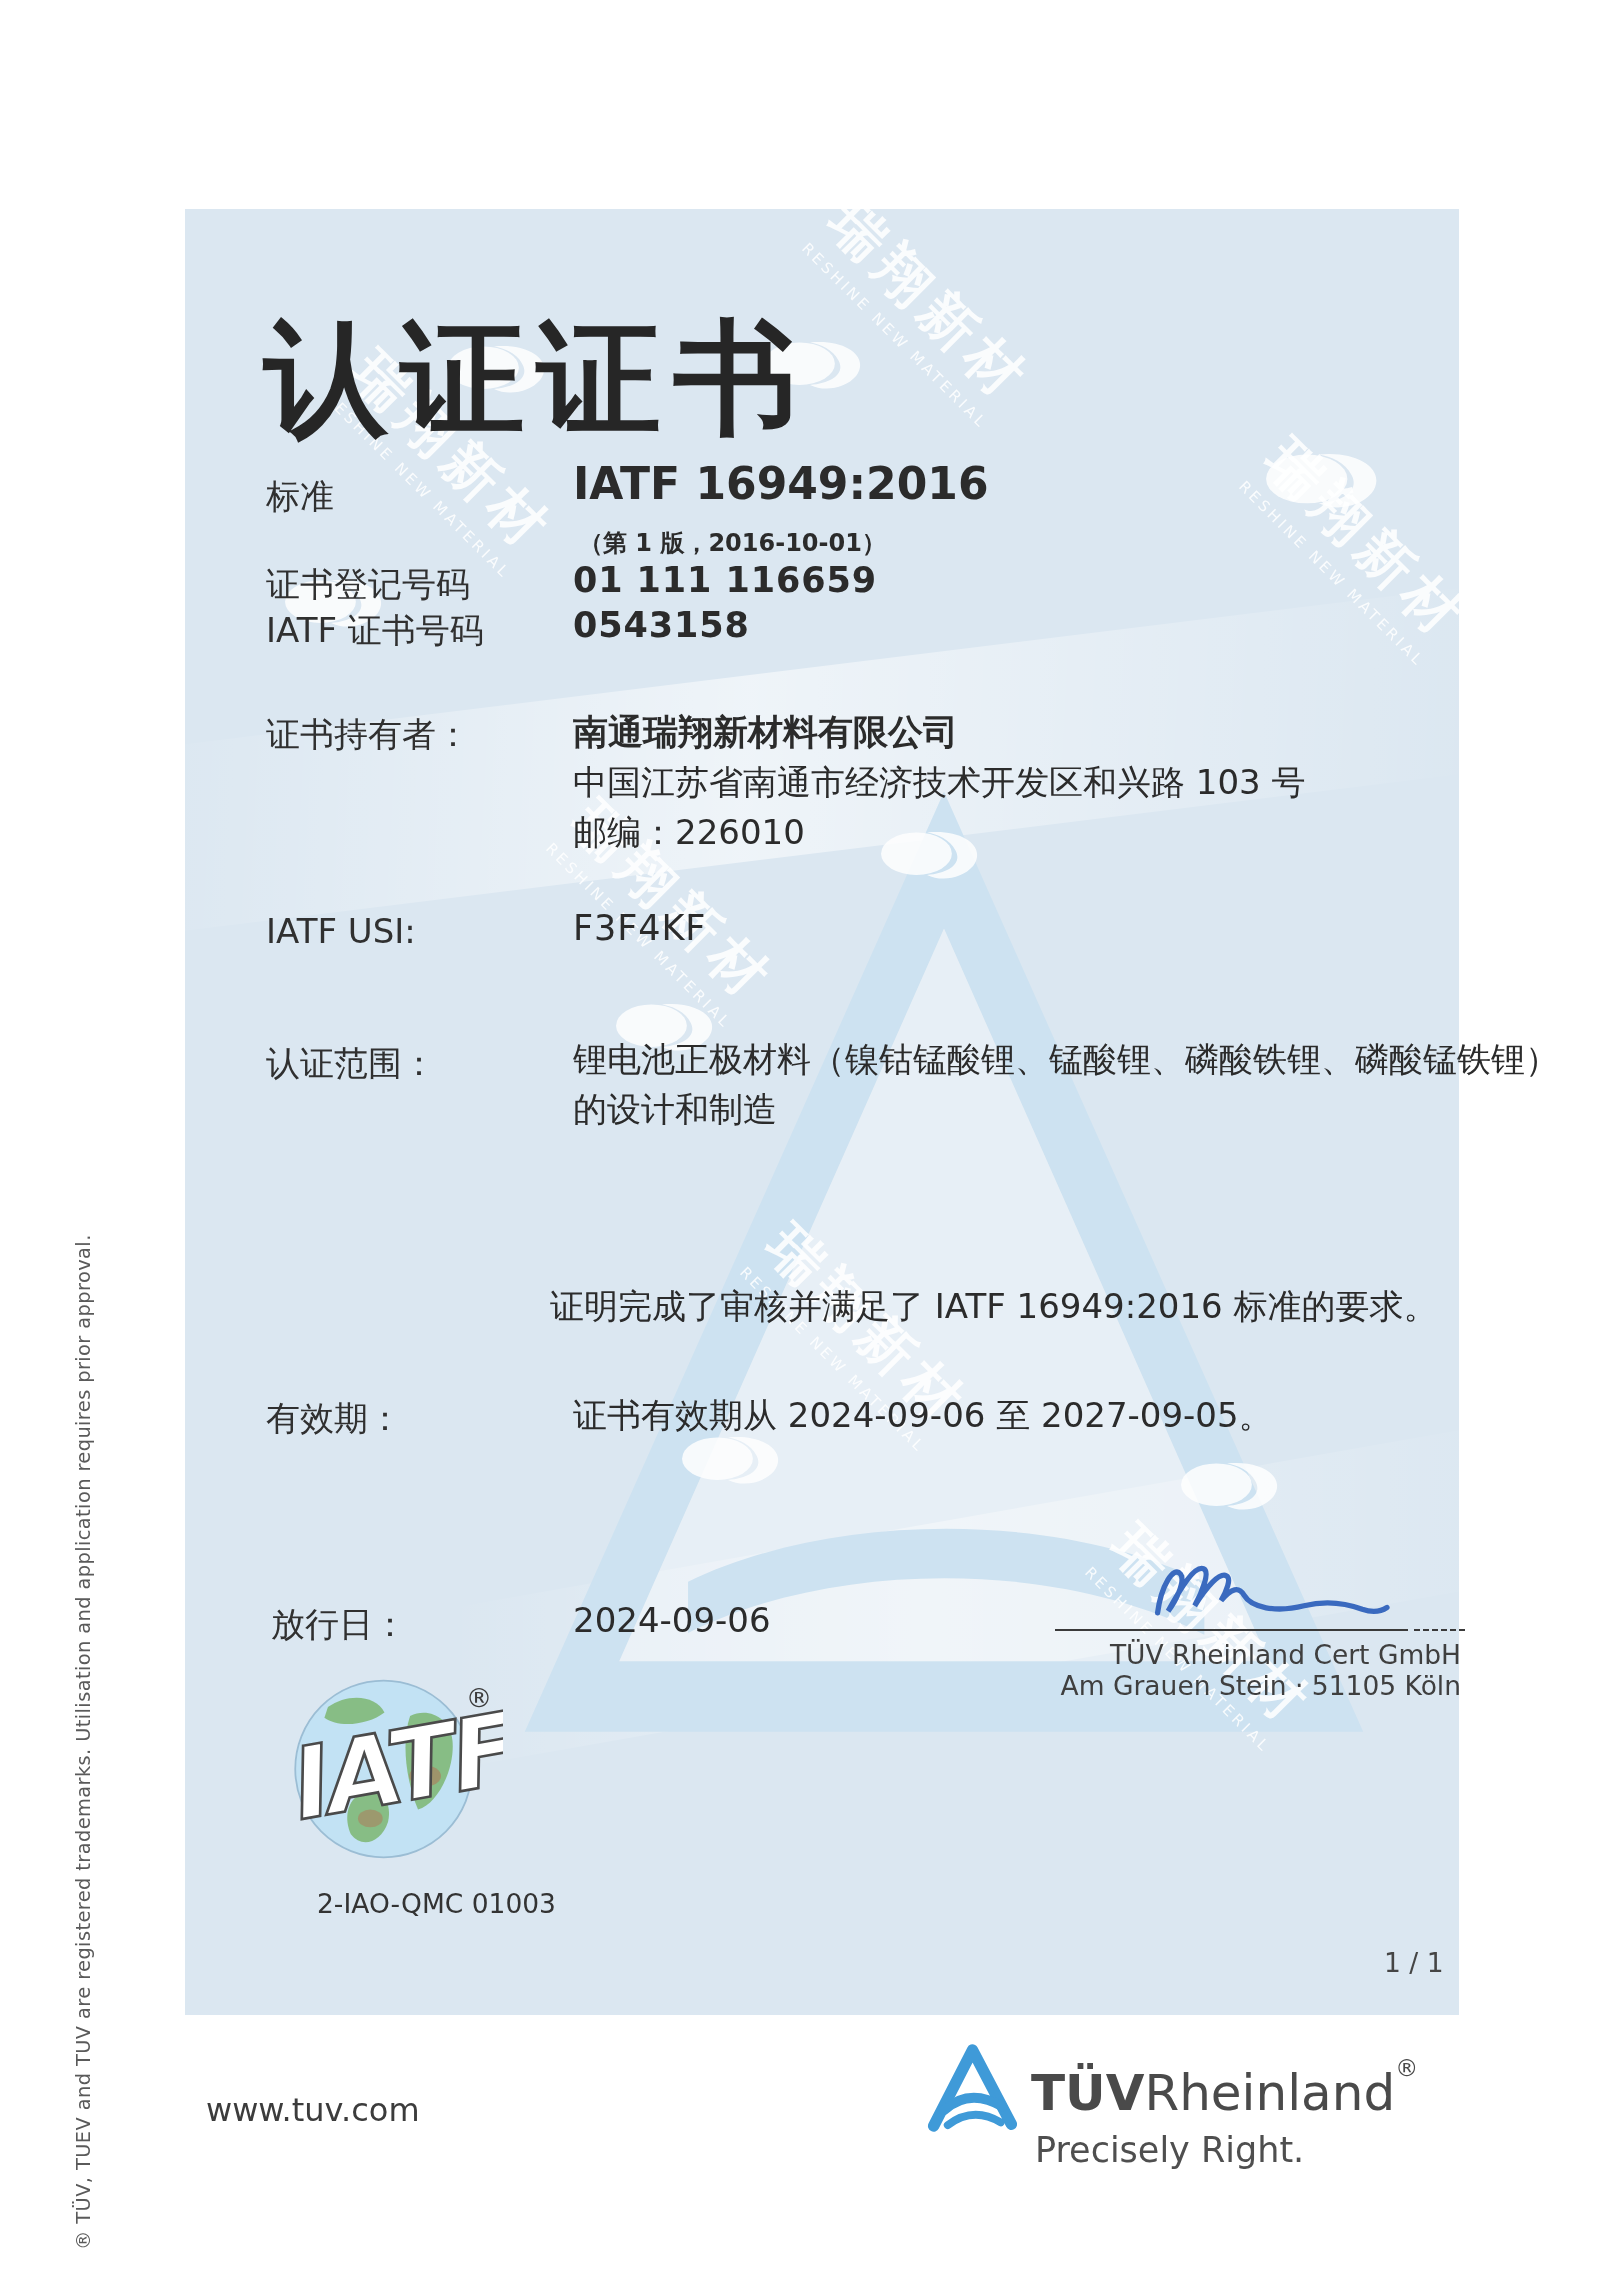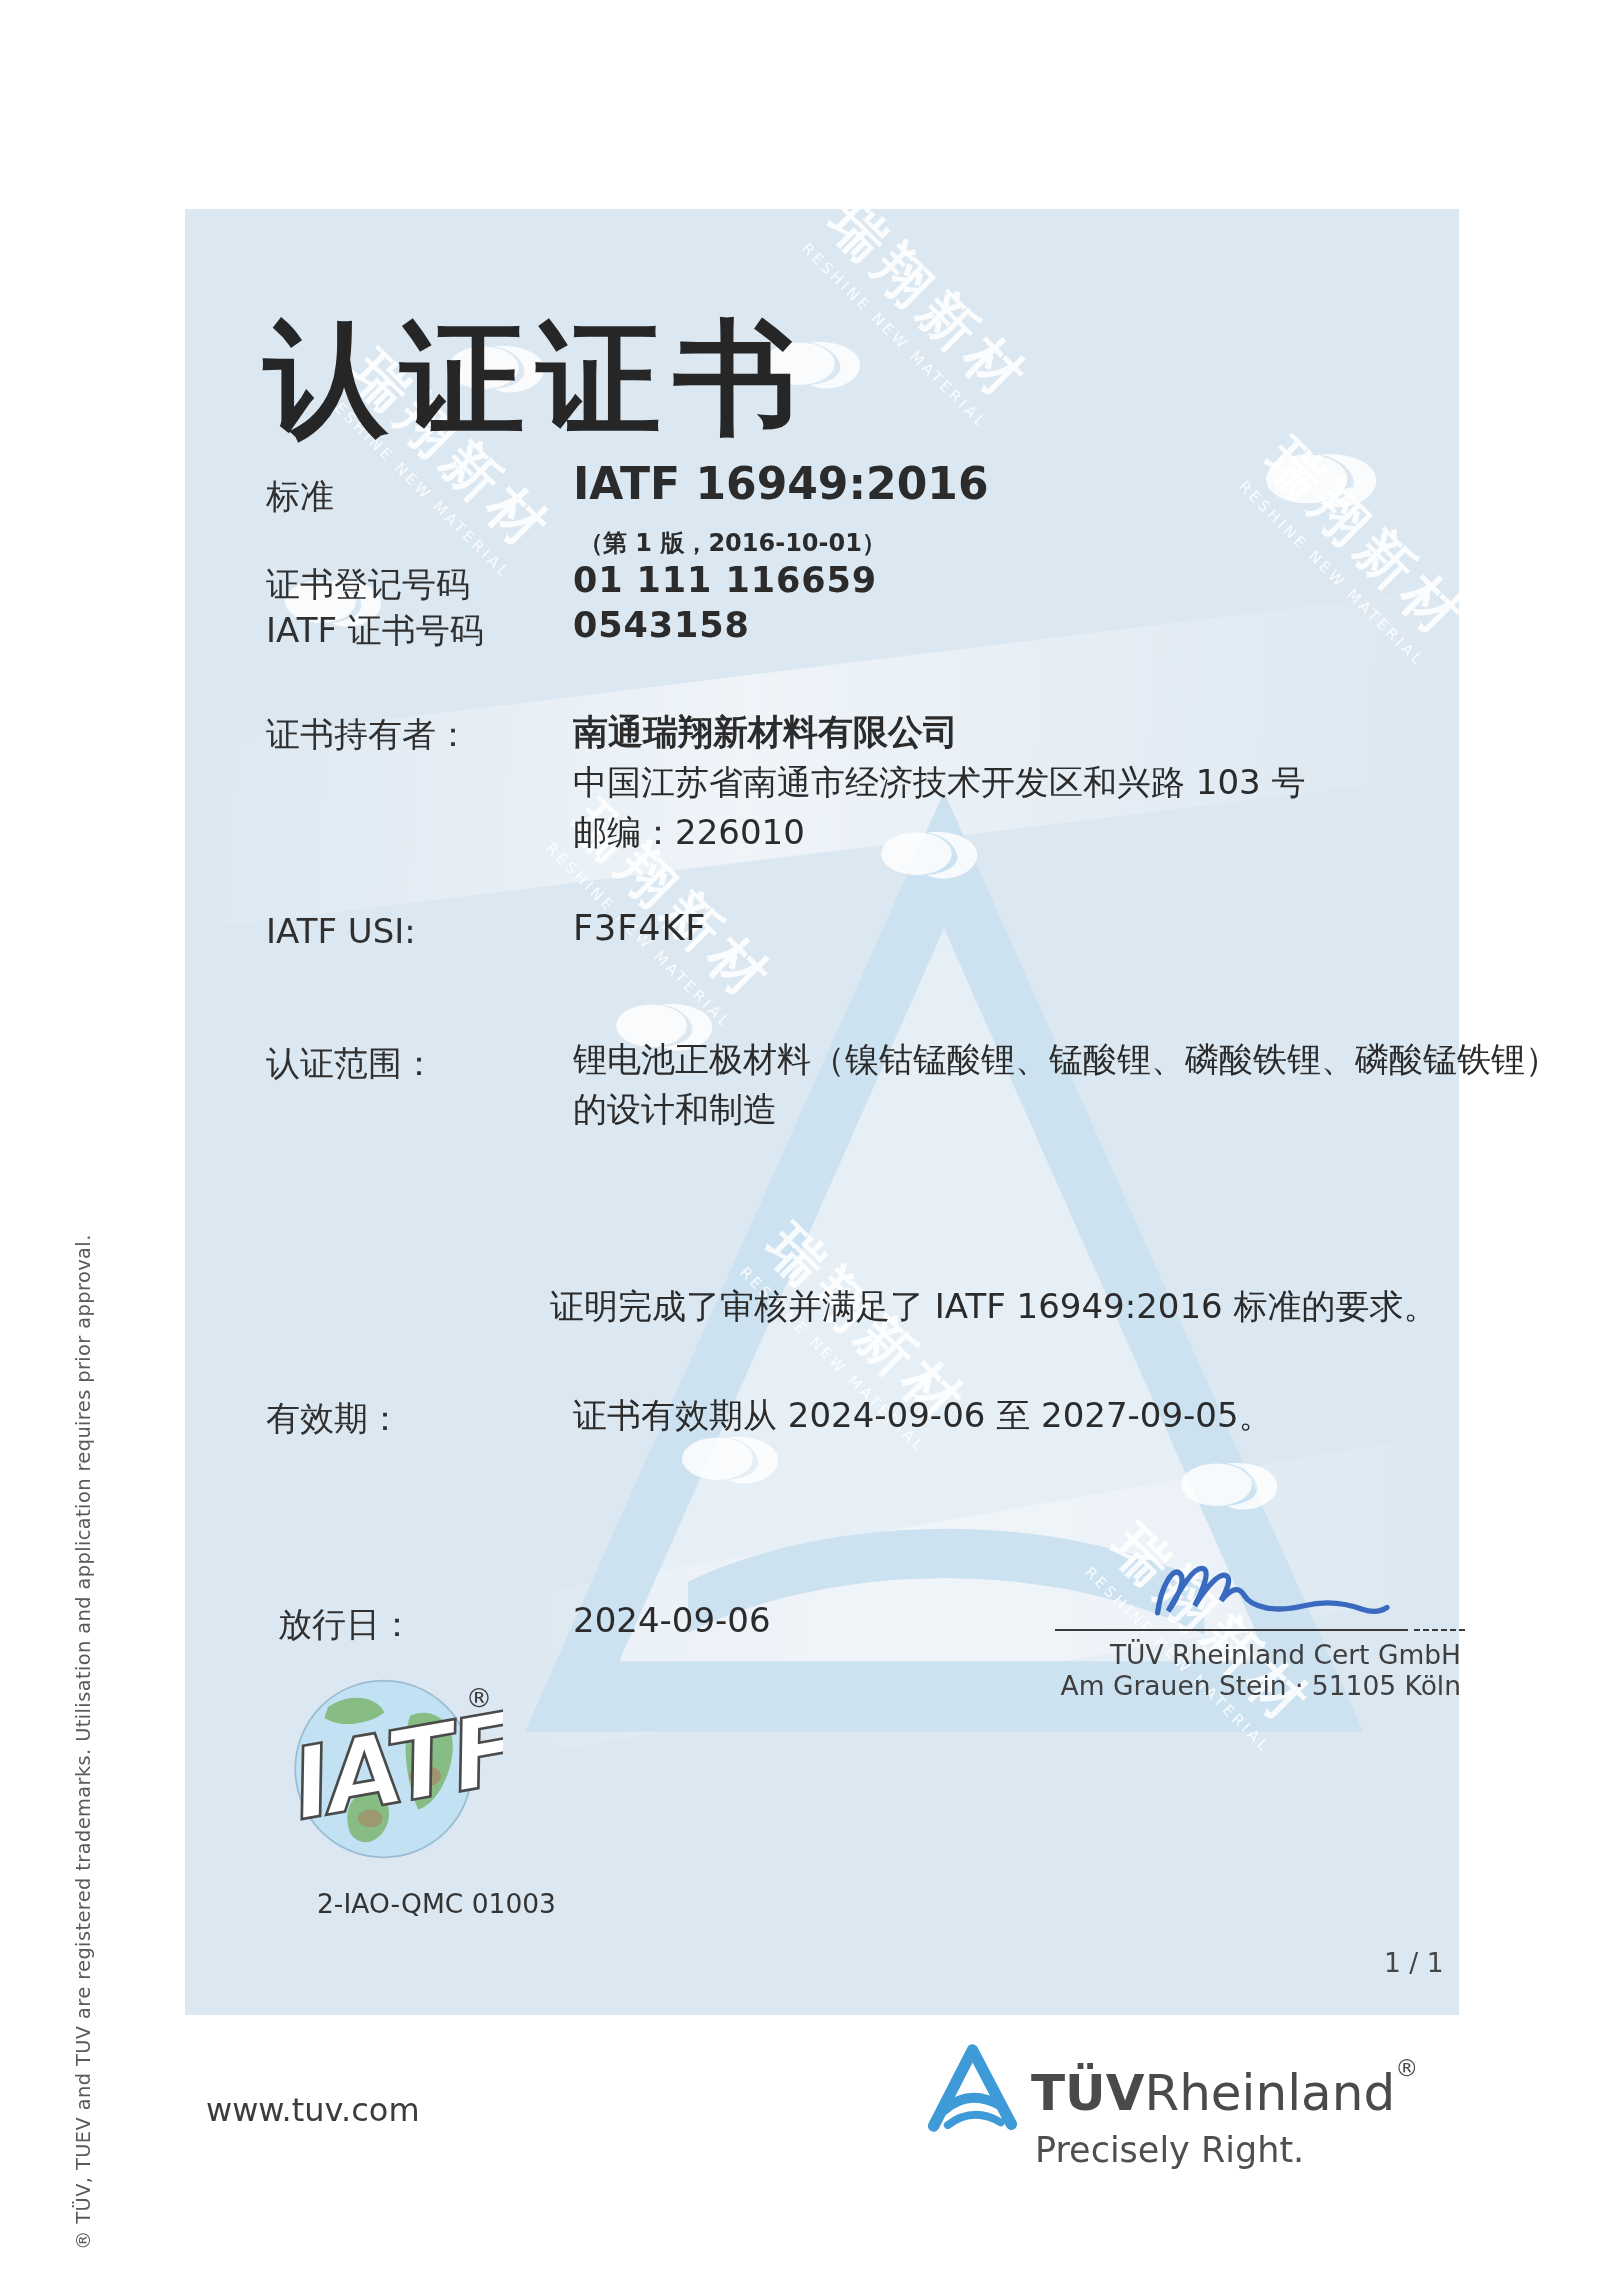--- a/index.html
+++ b/index.html
@@ -153,21 +153,21 @@
 
     <div class="lbl" style="left:81px;top:832px;">认证范围：</div>
     <div class="val" style="left:388px;top:828px;">锂电池正极材料（镍钴锰酸锂、锰酸锂、磷酸铁锂、磷酸锰铁锂）</div>
     <div class="val" style="left:388px;top:878px;">的设计和制造</div>
 
     <div class="val" style="left:365px;top:1075px;">证明完成了审核并满足了 IATF 16949:2016 标准的要求。</div>
 
     <div class="lbl" style="left:81px;top:1187px;">有效期：</div>
     <div class="val" style="left:388px;top:1184px;">证书有效期从 2024-09-06 至 2027-09-05。</div>
 
-    <div class="lbl" style="left:93px;top:1393px;text-align:right;">放行日：</div>
+    <div class="lbl" style="left:86px;top:1393px;text-align:right;">放行日：</div>
     <div class="val" style="left:388px;top:1391px;">2024-09-06</div>
 
     <svg class="abs" style="left:962px;top:1342px;" width="247" height="84" viewBox="0 0 280 95">
       <path d="M12,70 C16,40 30,16 38,26 C44,34 32,58 24,68 C38,42 54,16 64,20 C72,23 62,48 54,62 C68,40 82,24 90,28 C96,31 90,46 84,56 C96,42 104,40 110,50 C118,64 146,70 178,62 C206,55 228,60 244,66 C256,70 266,68 272,64" fill="none" stroke="#3a6abf" stroke-width="6" stroke-linecap="round"></path>
     </svg>
     <div class="sig-line"></div>
     <div class="sig-dash"></div>
 
     <div class="issuer">
       <div class="l1">TÜV Rheinland Cert GmbH</div>

